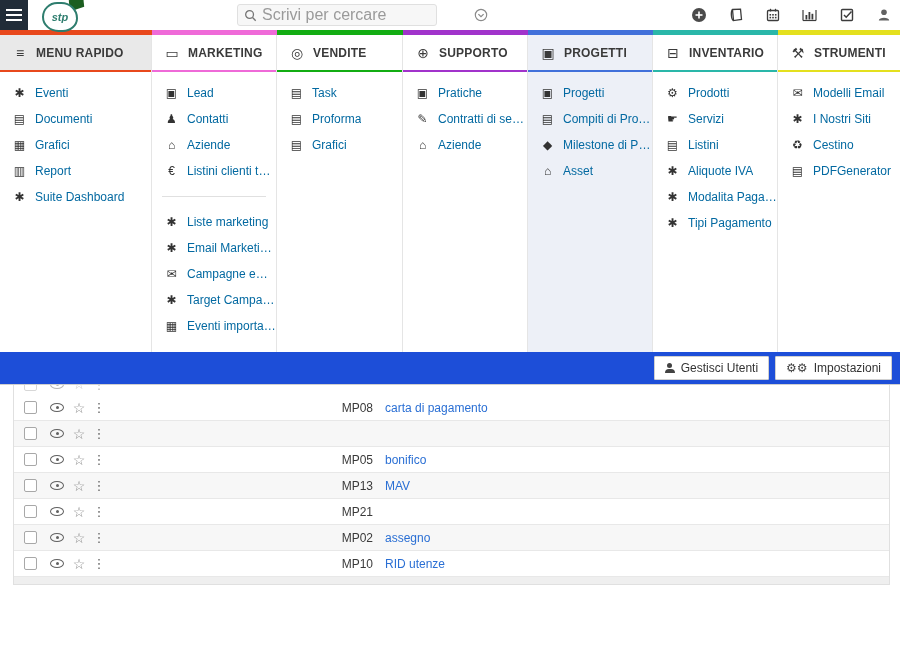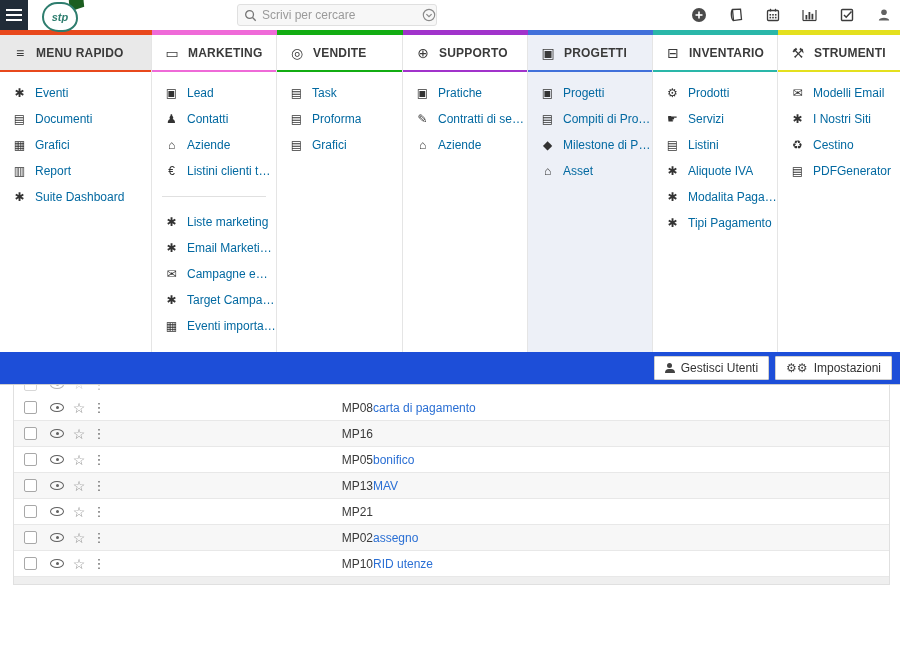--- a/index.html
+++ b/index.html
@@ -13,21 +13,21 @@
   .hamburger i { width:16px; height:2px; background:#fff; display:block; }
   .logo { position:absolute; left:42px; top:2px; width:40px; height:28px; }
   .logo .cloud { width:36px; height:30px; border:2px solid #2e7d6e; border-radius:55% 60% 55% 60%/65% 70% 60% 65%;
     background:#fff; display:flex; align-items:center; justify-content:center;
     font-style:italic; font-weight:bold; font-size:11px; color:#2e7d6e; position:relative; z-index:2;}
   .logo .flag { position:absolute; right:-2px; top:-4px; width:15px; height:11px; background:#1b5e20;
     transform:rotate(-18deg) skewX(-12deg); z-index:1; }
   .search-wrap { position:absolute; left:237px; top:4px; width:200px; height:22px; background:#f7f7f7;
     border:1px solid #e0e0e0; border-radius:3px; display:flex; align-items:center; padding:0 6px; }
   .search-wrap svg { flex:none; }
-  .search-wrap input { flex:1; border:0; background:transparent; outline:none; font-size:12px;
+  .search-wrap input { flex:1; border:0; background:transparent; outline:none; font-size:16px;
     color:#701a75; padding:0 5px; font-family:inherit; }
   .search-wrap input::placeholder { color:#9a9a9a; }
   .chev-circle { flex:none; }
   .top-icons { position:absolute; right:8px; top:0; height:30px; display:flex; align-items:center; gap:20px; }
   .tico { width:17px; height:17px; display:flex; align-items:center; justify-content:center; cursor:pointer; }
 
   
   .stripe { height:5px; display:flex; }
   .stripe div { height:5px; }
 
@@ -66,21 +66,21 @@
   .row-inner { height:26px; display:flex; align-items:center; width:100%; }
   .c-check { width:32px; display:flex; justify-content:center; }
   .checkbox { width:13px; height:13px; border:1px solid #a8a8a8; border-radius:2px; background:#fff; cursor:pointer; }
   .c-eye { width:22px; display:flex; justify-content:center; cursor:pointer; }
   .eye { width:14px; height:9px; border:1px solid #616161; border-radius:50%; position:relative; }
   .eye::after { content:""; position:absolute; left:4.5px; top:2px; width:3px; height:3px;
     border-radius:50%; background:#616161; }
   .c-star { width:22px; text-align:center; font-size:14px; color:#8a8a8a; cursor:pointer; line-height:1; }
   .c-kebab { width:18px; text-align:center; font-size:13px; color:#666; cursor:pointer; line-height:1; }
   .c-code { width:265px; padding-left:14px; font-size:12px; color:#3a3a3a;text-align:right; }
-  .c-link { flex:1; font-size:12px; }
+  .c-link { flex:1; font-size:12px;margin-left:12px; }
   .c-link a { color:#2a6fd4; text-decoration:none; cursor:pointer; }
   .table-foot { height:8px; background:#efefef; border-bottom:1px solid #e0e0e0; }
 
   svg { display:block; }
 </style>
 </head>
 <body>
 
 <div class="topbar">
   <div class="hamburger">
@@ -407,21 +407,20 @@
       <div class="trow alt">
         <div class="row-inner">
           <div class="c-check">
             <span class="checkbox"></span>
           </div>
           <div class="c-eye">
             <span class="eye"></span>
           </div>
           <div class="c-star">☆</div>
           <div class="c-kebab">⋮</div>
-          <div class="c-code">MP16</div>
         </div>
       </div>
       <div class="trow">
         <div class="row-inner">
           <div class="c-check">
             <span class="checkbox"></span>
           </div>
           <div class="c-eye">
             <span class="eye"></span>
           </div>

